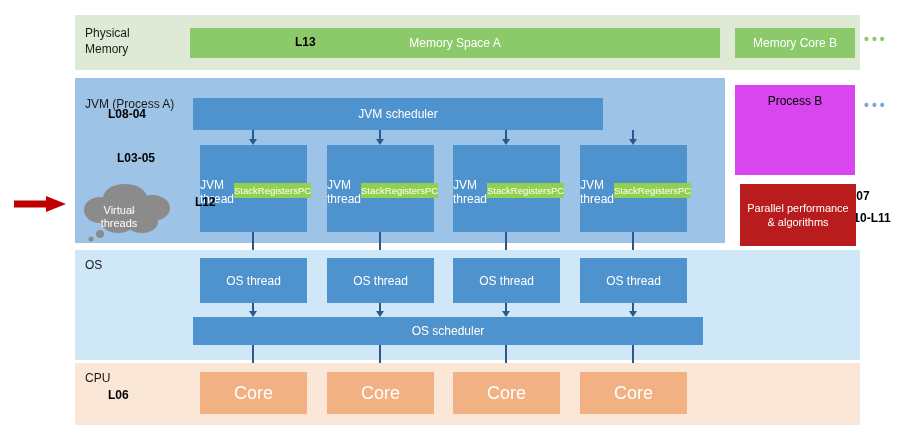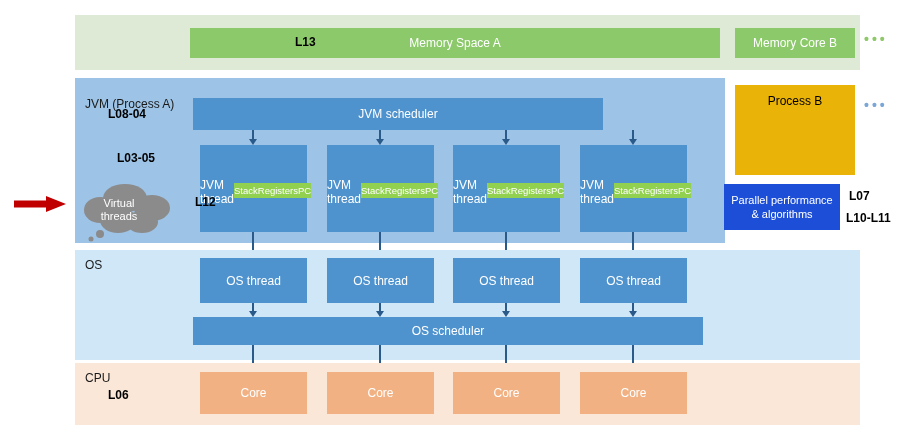--- a/index.html
+++ b/index.html
@@ -18,49 +18,50 @@
 
   .thread-box { position:absolute; top:145px; width:107px; height:87px; background:#4f93ce;
                 display:flex; align-items:center; }
   .thread-title { color:#ffffff; font-size:12px; margin-top:7px; }
   .chip { width:66px; height:15px; background:#92d050; color:#ffffff; font-size:9.5px;
           display:flex; align-items:center; justify-content:center; margin-top:4px; }
 
   .os-thread { position:absolute; top:258px; width:107px; height:45px; background:#4f93ce;
                color:#ffffff; font-size:12px; display:flex; align-items:center; justify-content:center; }
   .core-box { position:absolute; top:372px; width:107px; height:42px; background:#f2b183;
-              color:#ffffff; font-size:12px; display:flex; align-items:center; justify-content:center; }
+              color:#ffffff; font-size:18px; display:flex; align-items:center; justify-content:center; }
 
-  .proc-b { position:absolute; left:735px; top:85px; width:120px; height:90px; background:#eab308;
+  .proc-b { position:absolute; left:735px; top:85px; width:120px; height:90px; background:#d946ef;
             display:flex; justify-content:center; color:#000; font-size:12px; padding-top:9px; }
 
-  .parallel-box { position:absolute; left:724px; top:184px; width:116px; height:46px; background:#1d4ed8;
+  .parallel-box { position:absolute; left:740px; top:184px; width:116px; height:62px; background:#b91c1c;
                   color:#ffffff; font-size:11px; line-height:1.3; text-align:center;
                   display:flex; align-items:center; justify-content:center; padding:4px; z-index:2; }
 
   .varrow { position:absolute; width:2px; background:#2a5a8a; }
   .varrow::after { content:""; position:absolute; left:-3px; bottom:-6px; width:0; height:0;
                    border-left:4px solid transparent; border-right:4px solid transparent;
                    border-top:6px solid #2a5a8a; }
 
   .dots { position:absolute; font-size:14px; font-weight:bold; letter-spacing:3px; }
   .dots-green { color:#8fc868; }
   .dots-blue  { color:#7ba7d7; }
 
   .cloud { position:absolute; }
-  .cloud-text { position:absolute; left:2px; top:17px; width:74px; text-align:center; color:#ffffff;
+  .cloud-text { position:absolute; left:2px; top:24px; width:74px; text-align:center; color:#ffffff;
                 font-size:11px; line-height:1.15; white-space:pre-line; }
   .red-arrow { position:absolute; }
 </style>
 </head>
 <body>
 
 <div class="canvas">
 
   <div class="band" style="left:75px;top:15px;width:785px;height:55px;background:#dfead6;"></div>
+  <div class="band-label" style="left:85px;top:26px;width:62px;">Physical Memory</div>
 
   <div class="gbox" style="left:190px;top:28px;width:530px;height:30px;">
     <span class="bold-label" style="left:105px;top:7px;">L13</span>
     <span>Memory Space A</span>
   </div>
   <div class="gbox" style="left:735px;top:28px;width:120px;height:30px;">
     <span>Memory Core B</span>
   </div>
   <div class="dots dots-green" style="left:864px;top:31px;">•••</div>
 

